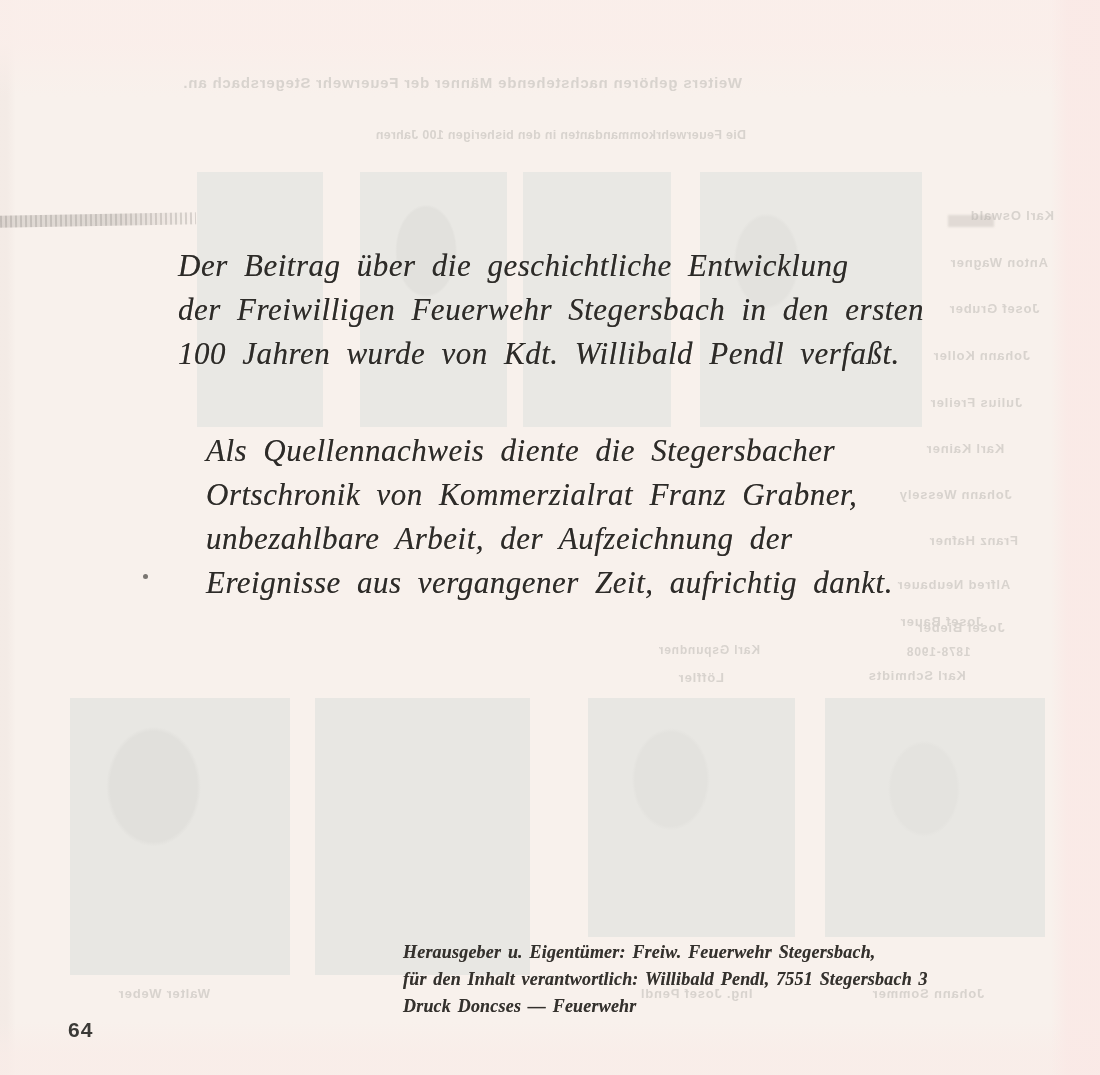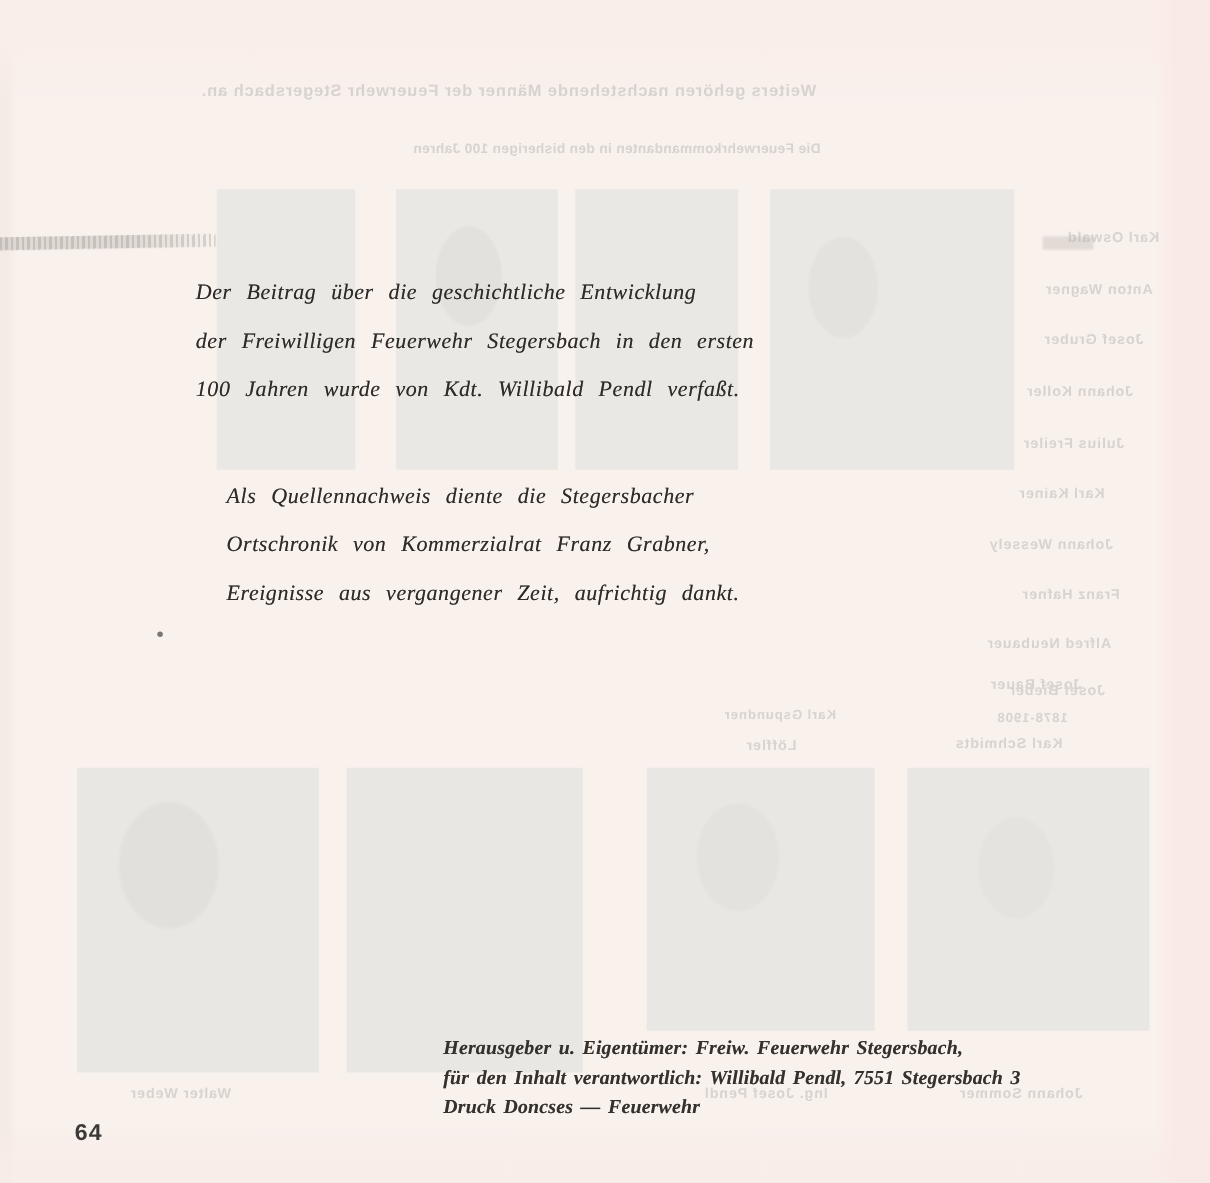--- a/index.html
+++ b/index.html
@@ -18,21 +18,21 @@
   .ghost-rect.b{background:#e8e7e3;}
   .ghost-text{
     position:absolute;font-family:"Liberation Sans",sans-serif;font-weight:700;
     color:#d8d3ce;transform:scaleX(-1);filter:blur(.7px);white-space:nowrap;
     letter-spacing:.8px;
   }
   .ghost-text.sm{font-size:13px;}
   .ghost-name{position:absolute;right:88px;text-align:right;}
   
   .para{
-    position:absolute;font-style:italic;font-size:20px;line-height:44px;
+    position:absolute;font-style:italic;font-size:31px;line-height:44px;
     color:#2d2b28;letter-spacing:.5px;word-spacing:8px;white-space:nowrap;
     text-shadow:0 0 .5px rgba(45,43,40,.55);
   }
   .para .line{height:44px;}
   .imprint{
     position:absolute;left:403px;top:939px;font-style:italic;font-weight:700;
     font-size:18px;line-height:27px;color:#34312d;letter-spacing:.2px;word-spacing:2px;
     white-space:nowrap;text-shadow:0 0 .4px rgba(50,48,45,.5);
   }
   .page-number{
@@ -100,20 +100,21 @@
 
   <div class="para" style="left:178px;top:244px;">
     <div class="line">Der Beitrag über die geschichtliche Entwicklung</div>
     <div class="line">der Freiwilligen Feuerwehr Stegersbach in den ersten</div>
     <div class="line">100 Jahren wurde von Kdt. Willibald Pendl verfaßt.</div>
   </div>
 
   <div class="para" style="left:180px;top:429px;margin-left:26px;">
     <div class="line">Als Quellennachweis diente die Stegersbacher</div>
     <div class="line">Ortschronik von Kommerzialrat Franz Grabner,</div>
+    <div class="line">unbezahlbare Arbeit, der Aufzeichnung der</div>
     <div class="line">Ereignisse aus vergangener Zeit, aufrichtig dankt.</div>
   </div>
 
   <div class="imprint">
     <div>Herausgeber u. Eigentümer: Freiw. Feuerwehr Stegersbach,</div>
     <div>für den Inhalt verantwortlich: Willibald Pendl, 7551 Stegersbach 3</div>
     <div>Druck Doncses — Feuerwehr</div>
   </div>
 
   <div class="page-number">64</div>

